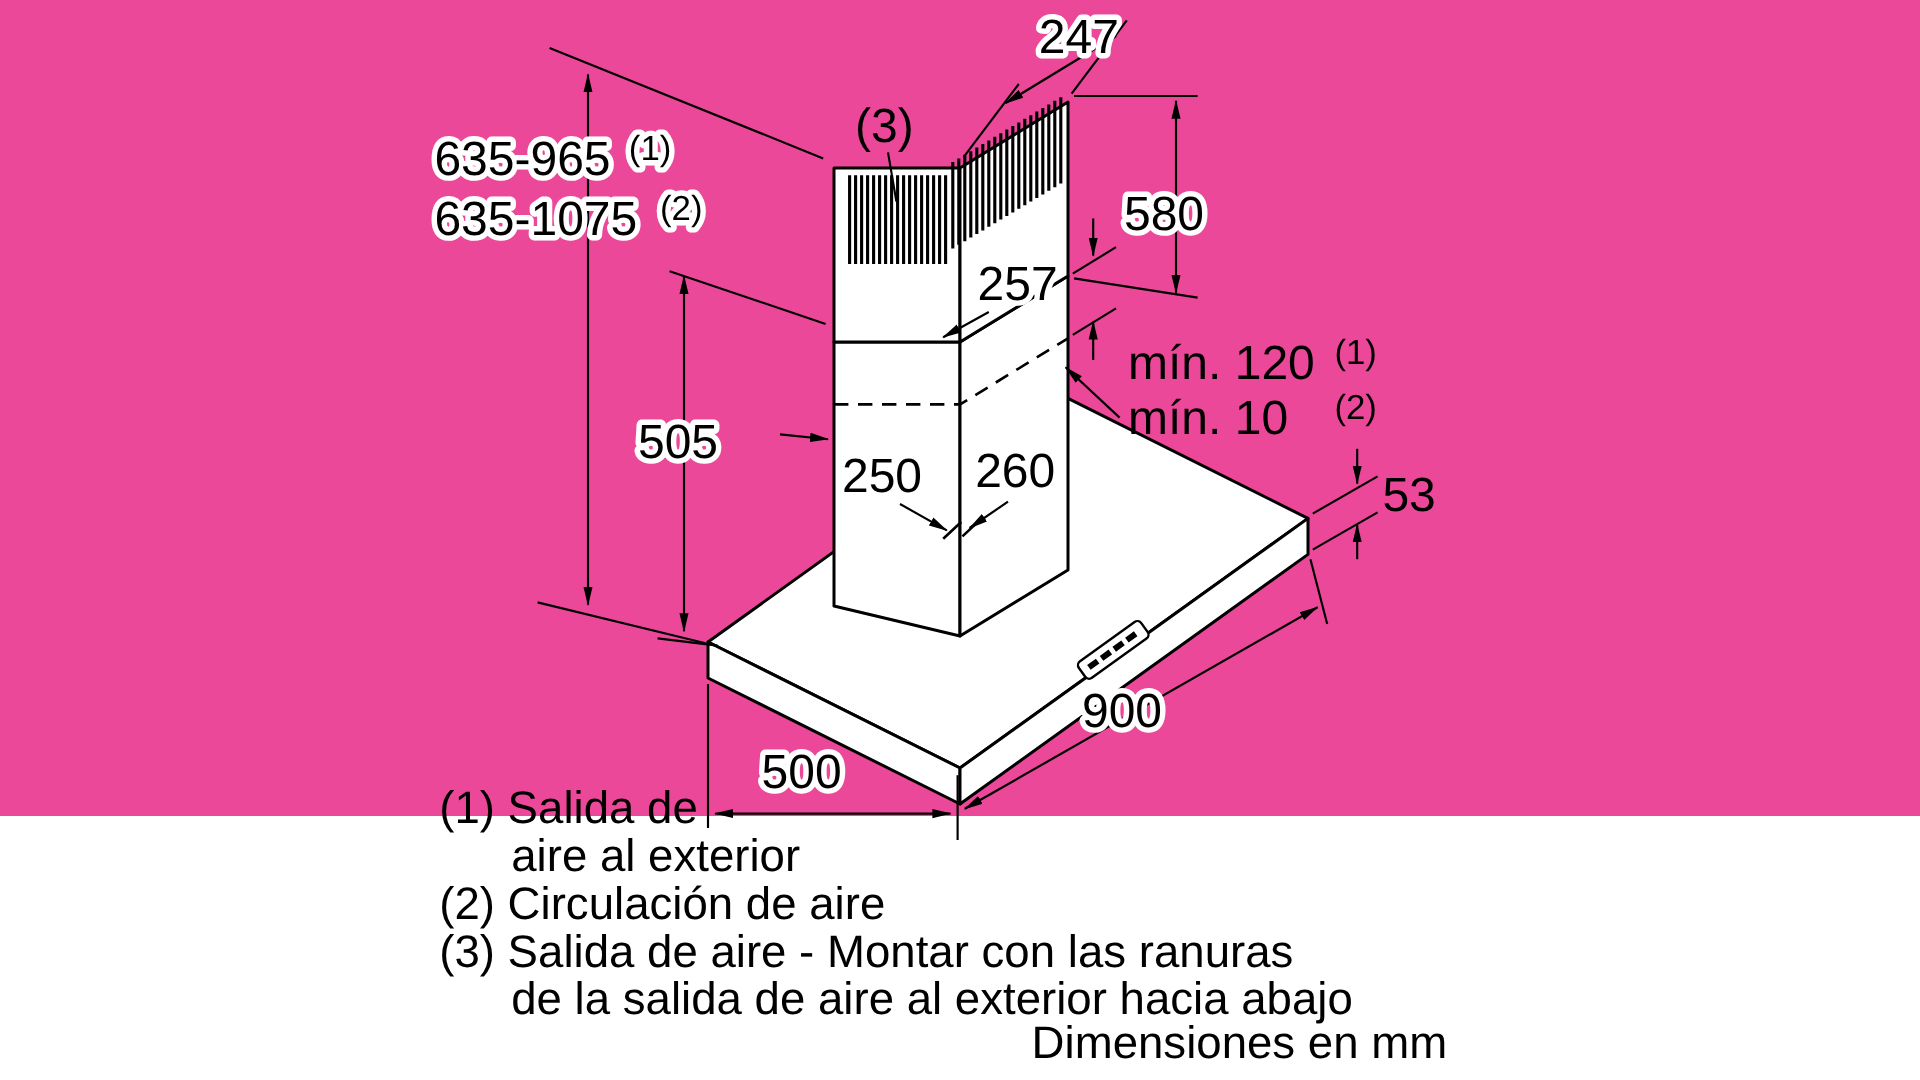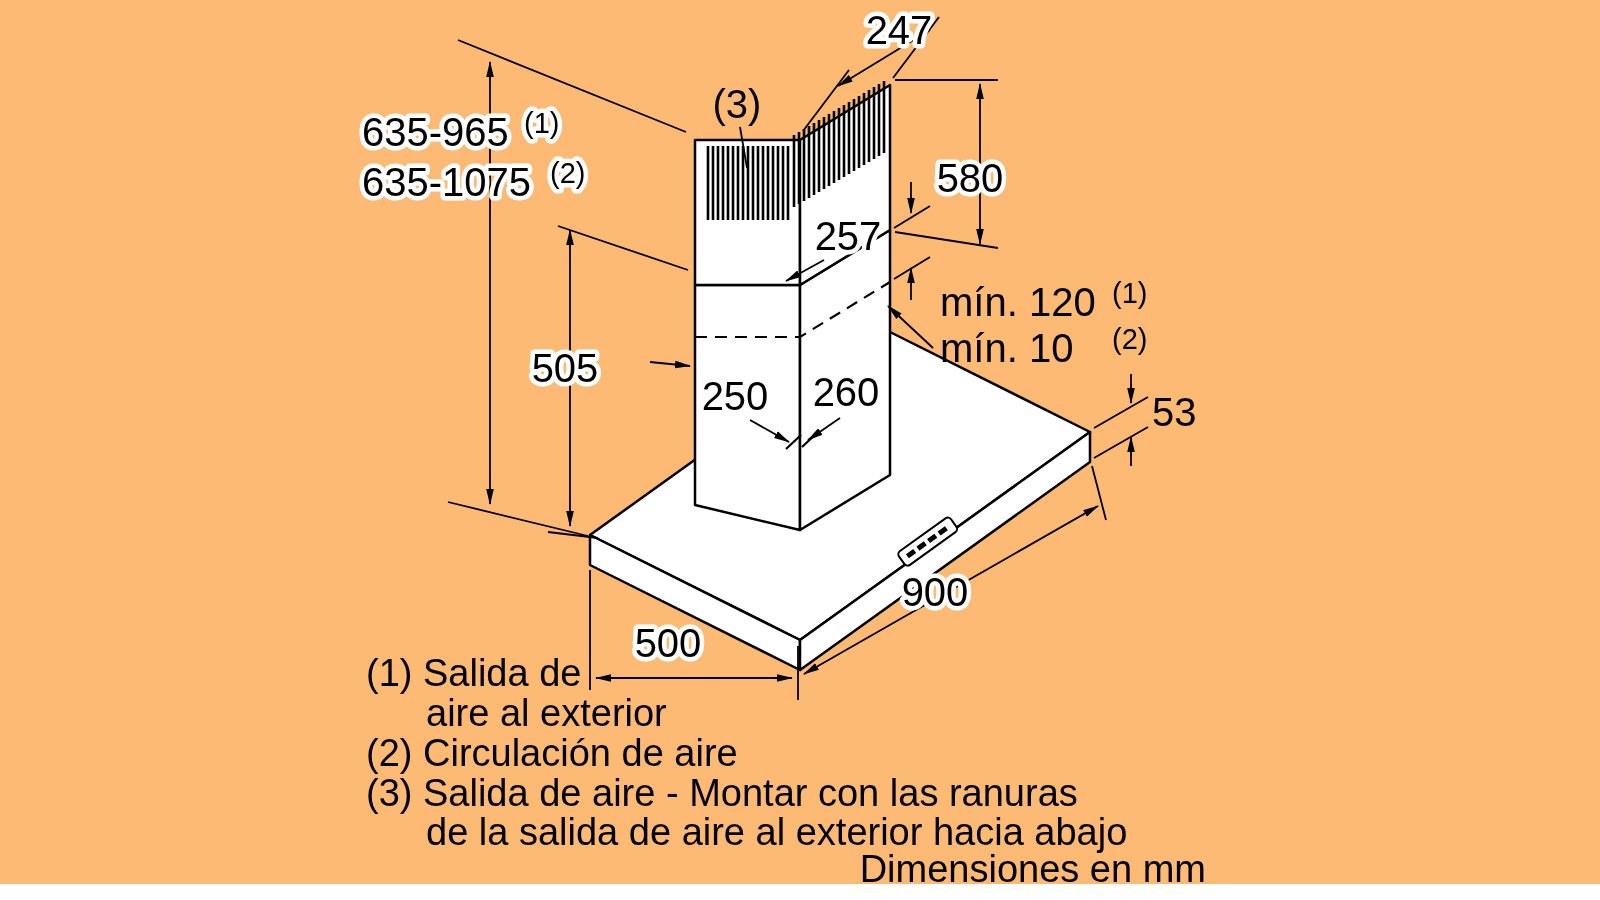--- a/index.html
+++ b/index.html
@@ -1,18 +1,18 @@
 <!DOCTYPE html>
 <html><head>
 <meta charset="utf-8">
 <title>Campana extractora — dimensiones</title>
 <style>
   html,body{margin:0;padding:0;background:#ffffff;}
   body{width:1600px;height:900px;overflow:hidden;font-family:"Liberation Sans",sans-serif;}
-  .stage{position:relative;width:1600px;height:884px;background:#fdba74;}
+  .stage{position:relative;width:1600px;height:680px;background:#ec4899;}
   svg{display:block;}
   .obj{fill:#ffffff;stroke:#000;stroke-width:2.5;stroke-linejoin:round;}
   .hatch{fill:none;stroke:#000;stroke-width:2.6;}
   .dash{fill:none;stroke:#000;stroke-width:2.2;stroke-dasharray:12 8;}
   .dimline{fill:none;stroke:#000;stroke-width:1.8;}
   .thin{fill:none;stroke:#000;stroke-width:1.8;}
   .tick{fill:none;stroke:#000;stroke-width:2.2;}
   .dim{font-family:"Liberation Sans",sans-serif;font-size:40px;fill:#000;}
   .sup{font-family:"Liberation Sans",sans-serif;font-size:29px;fill:#000;}
   .note{font-family:"Liberation Sans",sans-serif;font-size:38px;fill:#000;}

